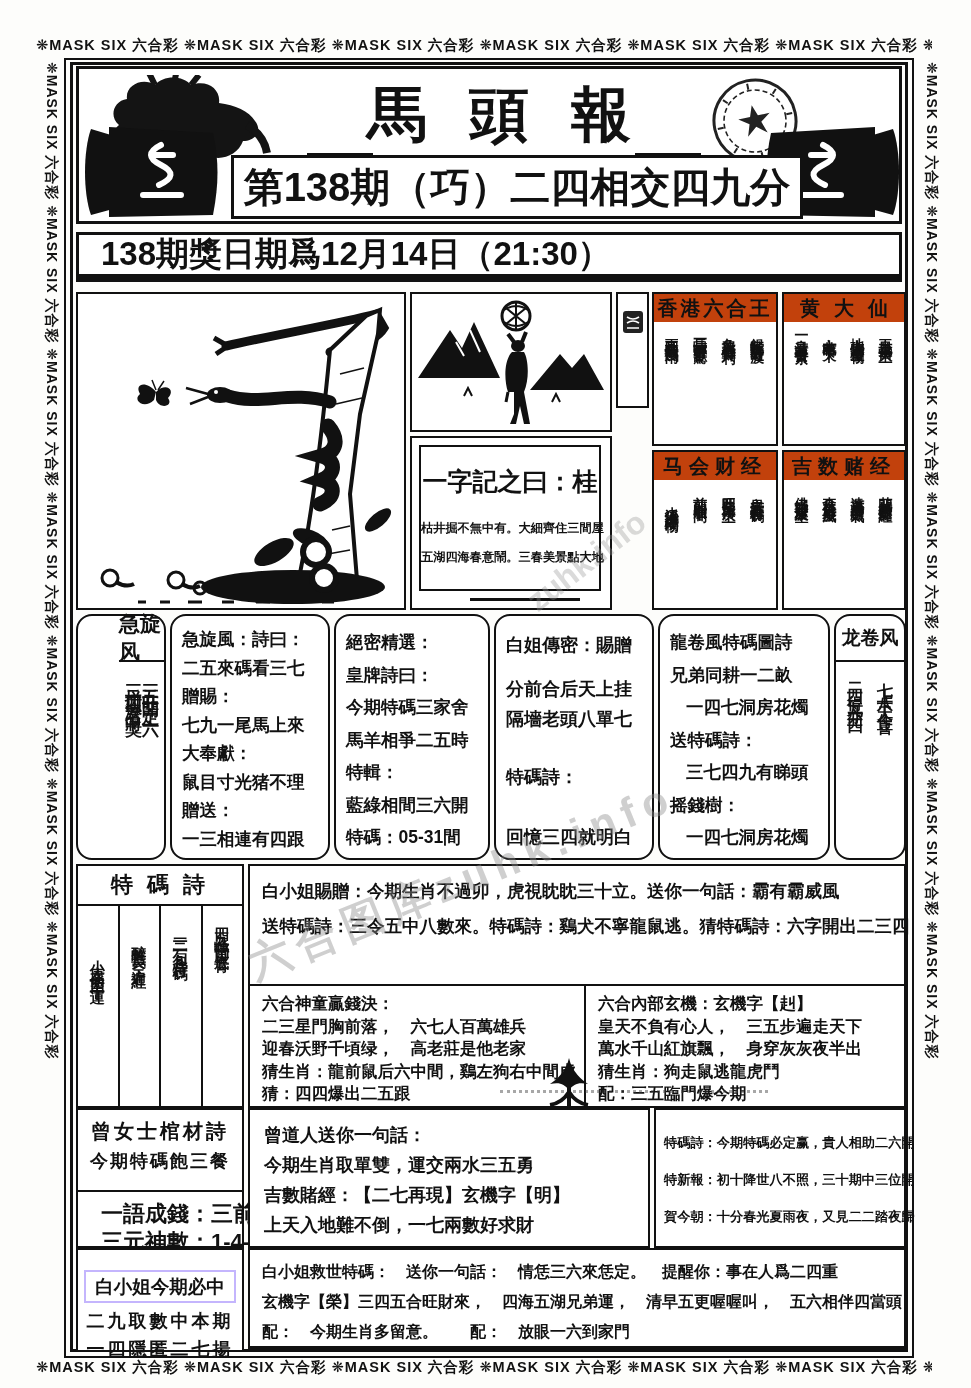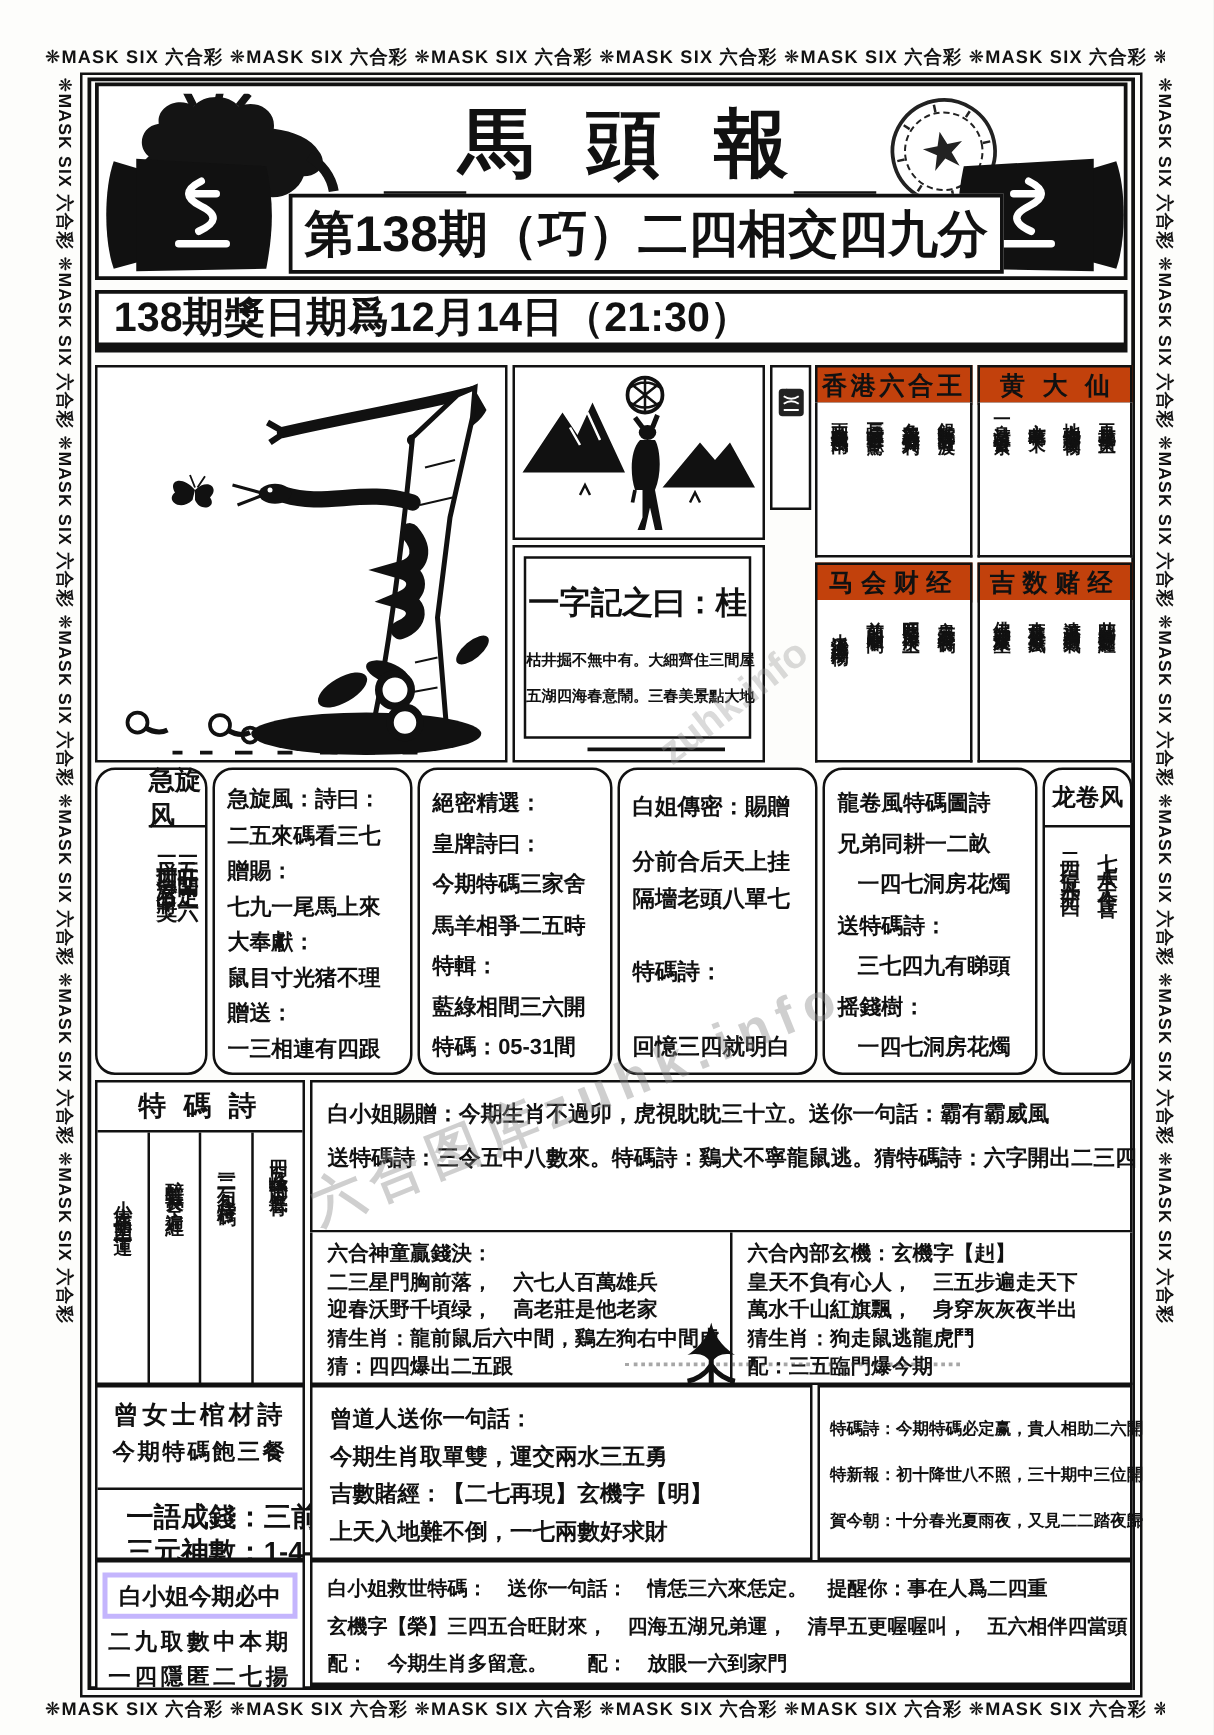--- a/index.html
+++ b/index.html
@@ -92,21 +92,21 @@
         <path d="M28,6 L132,12 C138,40 138,62 132,94 L28,96 Z" fill="#111"></path>
         <path d="M80,24 q-20,10 0,20 q20,10 -2,20 M62,74 h38 M70,34 h22" stroke="#fff" stroke-width="6" fill="none" stroke-linecap="round"></path>
       </svg>
     </span>
 
     <div class="abs" style="left:152px;top:86px;width:572px;height:64px;border:3.5px solid #111;background:#fff;
          display:flex;align-items:center;justify-content:center;font-size:40px;font-weight:900;white-space:nowrap;">第138期（巧）二四相交四九分</div>
   </div>
 
   <div class="abs" style="left:76px;top:232px;width:826px;height:50px;border:3px solid #111;border-bottom:8px solid #111;background:#fff;
-       display:flex;align-items:center;padding-left:12px;font-size:33px;font-weight:900;white-space:nowrap;box-sizing:border-box;">138期獎日期爲12月14日（21:30）</div>
+       display:flex;align-items:center;padding-left:22px;font-size:33px;font-weight:900;white-space:nowrap;box-sizing:border-box;">138期獎日期爲12月14日（21:30）</div>
 
   <div class="abs bx" style="left:76px;top:292px;width:330px;height:318px;">
     <svg width="326" height="314" viewBox="0 0 326 314">
       <path d="M148,52 C200,40 260,30 298,20 L306,34 C300,44 286,50 272,54 L252,58" fill="none" stroke="#111" stroke-width="9" stroke-linecap="round"></path>
       <path d="M150,52 l-14,-8 m14,8 l-12,8" stroke="#111" stroke-width="5" fill="none"></path>
       <path d="M288,22 L302,16 L300,40 L282,120 L272,200 L280,298 L218,298 C232,236 244,140 252,56 Z" fill="#fff" stroke="#111" stroke-width="4"></path>
       <g stroke="#111" stroke-width="1.6">
         <line x1="262" y1="80" x2="286" y2="74"></line>
           <line x1="258" y1="110" x2="284" y2="104"></line>
         <line x1="254" y1="236" x2="272" y2="232"></line>
@@ -328,21 +328,21 @@
     <p>上天入地難不倒，一七兩數好求財</p>
   </div>
 
   <div class="abs bx lines" style="left:654px;top:1108px;width:252px;height:140px;padding:14px 8px;font-size:13.2px;line-height:37px;white-space:nowrap;">
     <p>特碼詩：今期特碼必定赢，貴人相助二六開</p>
     <p>特新報：初十降世八不照，三十期中三位開</p>
     <p>賀今朝：十分春光夏雨夜，又見二二踏夜歸</p>
   </div>
 
   <div class="abs bx" style="left:76px;top:1248px;width:168px;height:104px;text-align:center;">
-    <div style="margin:8px auto 0;width:148px;border:4px solid #c4b5fd;font-size:18.5px;font-weight:900;padding:2px 0;">白小姐今期必中</div>
+    <div style="margin:20px auto 0;width:148px;border:2px solid #c4b5fd;font-size:18.5px;font-weight:900;padding:2px 0;">白小姐今期必中</div>
     <div style="margin-top:6px;font-size:18px;font-weight:900;letter-spacing:3px;font-family:'Liberation Serif','DejaVu Serif',serif;">二九取數中本期</div>
     <div style="margin-top:4px;font-size:18px;font-weight:900;letter-spacing:3px;font-family:'Liberation Serif','DejaVu Serif',serif;">一四隱匿二七揚</div>
   </div>
 
   <div class="abs bx lines" style="left:248px;top:1248px;width:658px;height:104px;border-bottom:6px solid #111;padding:7px 12px;font-size:16px;line-height:30px;white-space:nowrap;">
     <p>白小姐救世特碼：　送你一句話：　情恁三六來恁定。　提醒你：事在人爲二四重</p>
     <p>玄機字【榮】三四五合旺財來，　四海五湖兄弟運，　清早五更喔喔叫，　五六相伴四當頭</p>
     <p>配：　今期生肖多留意。　　配：　放眼一六到家門</p>
   </div>
 

